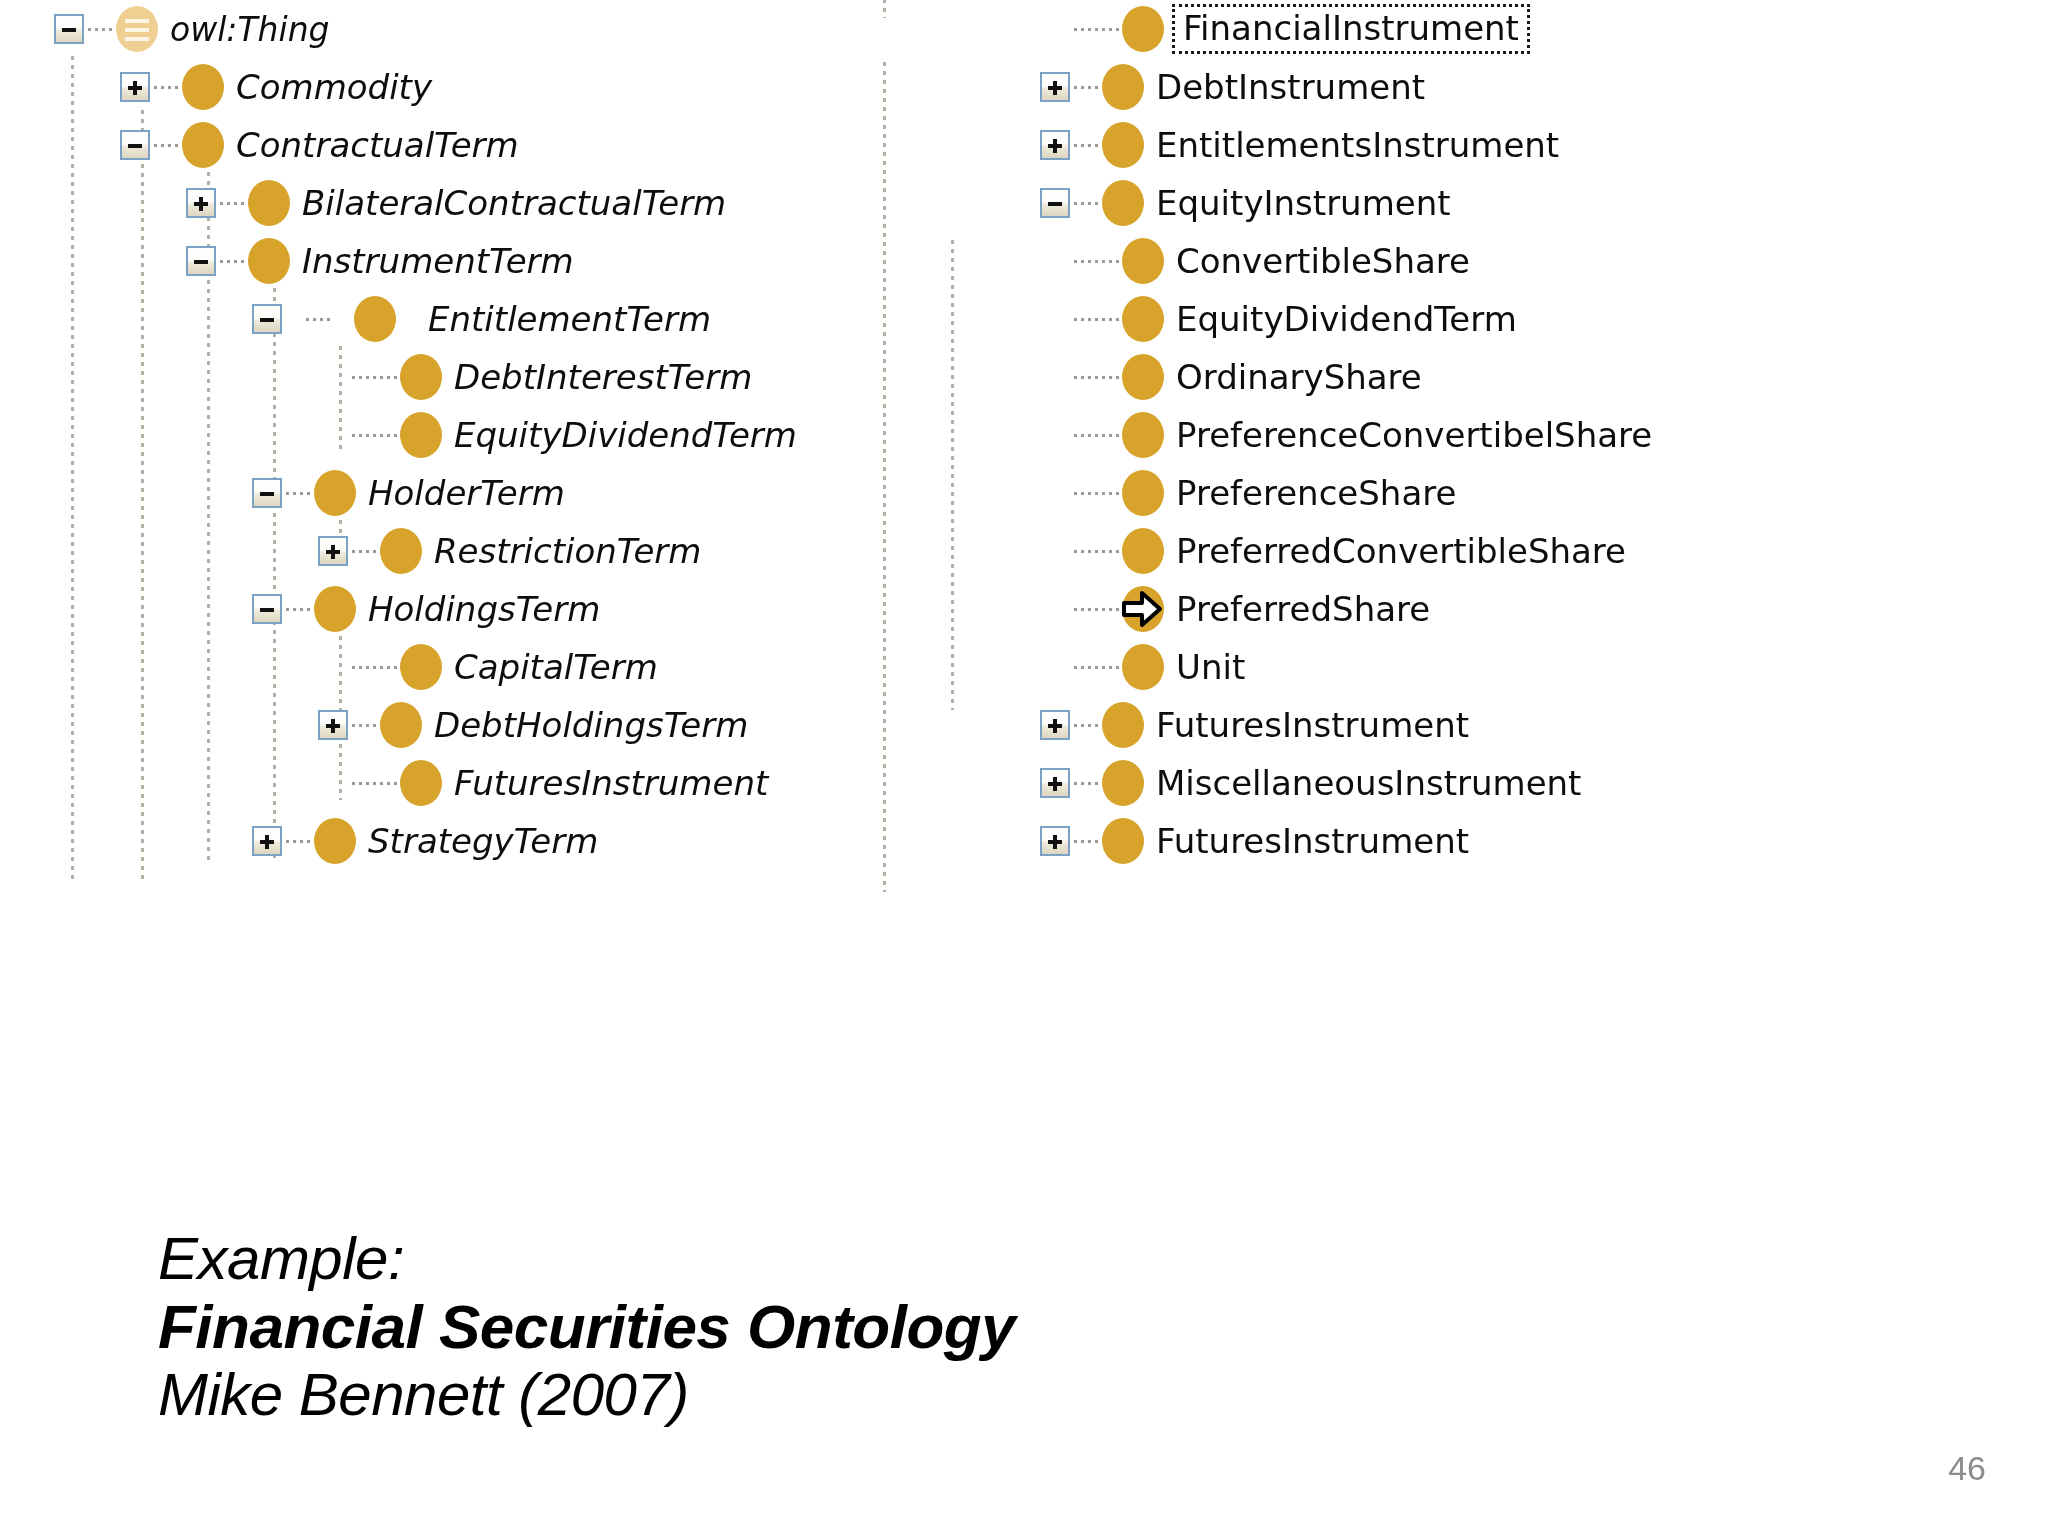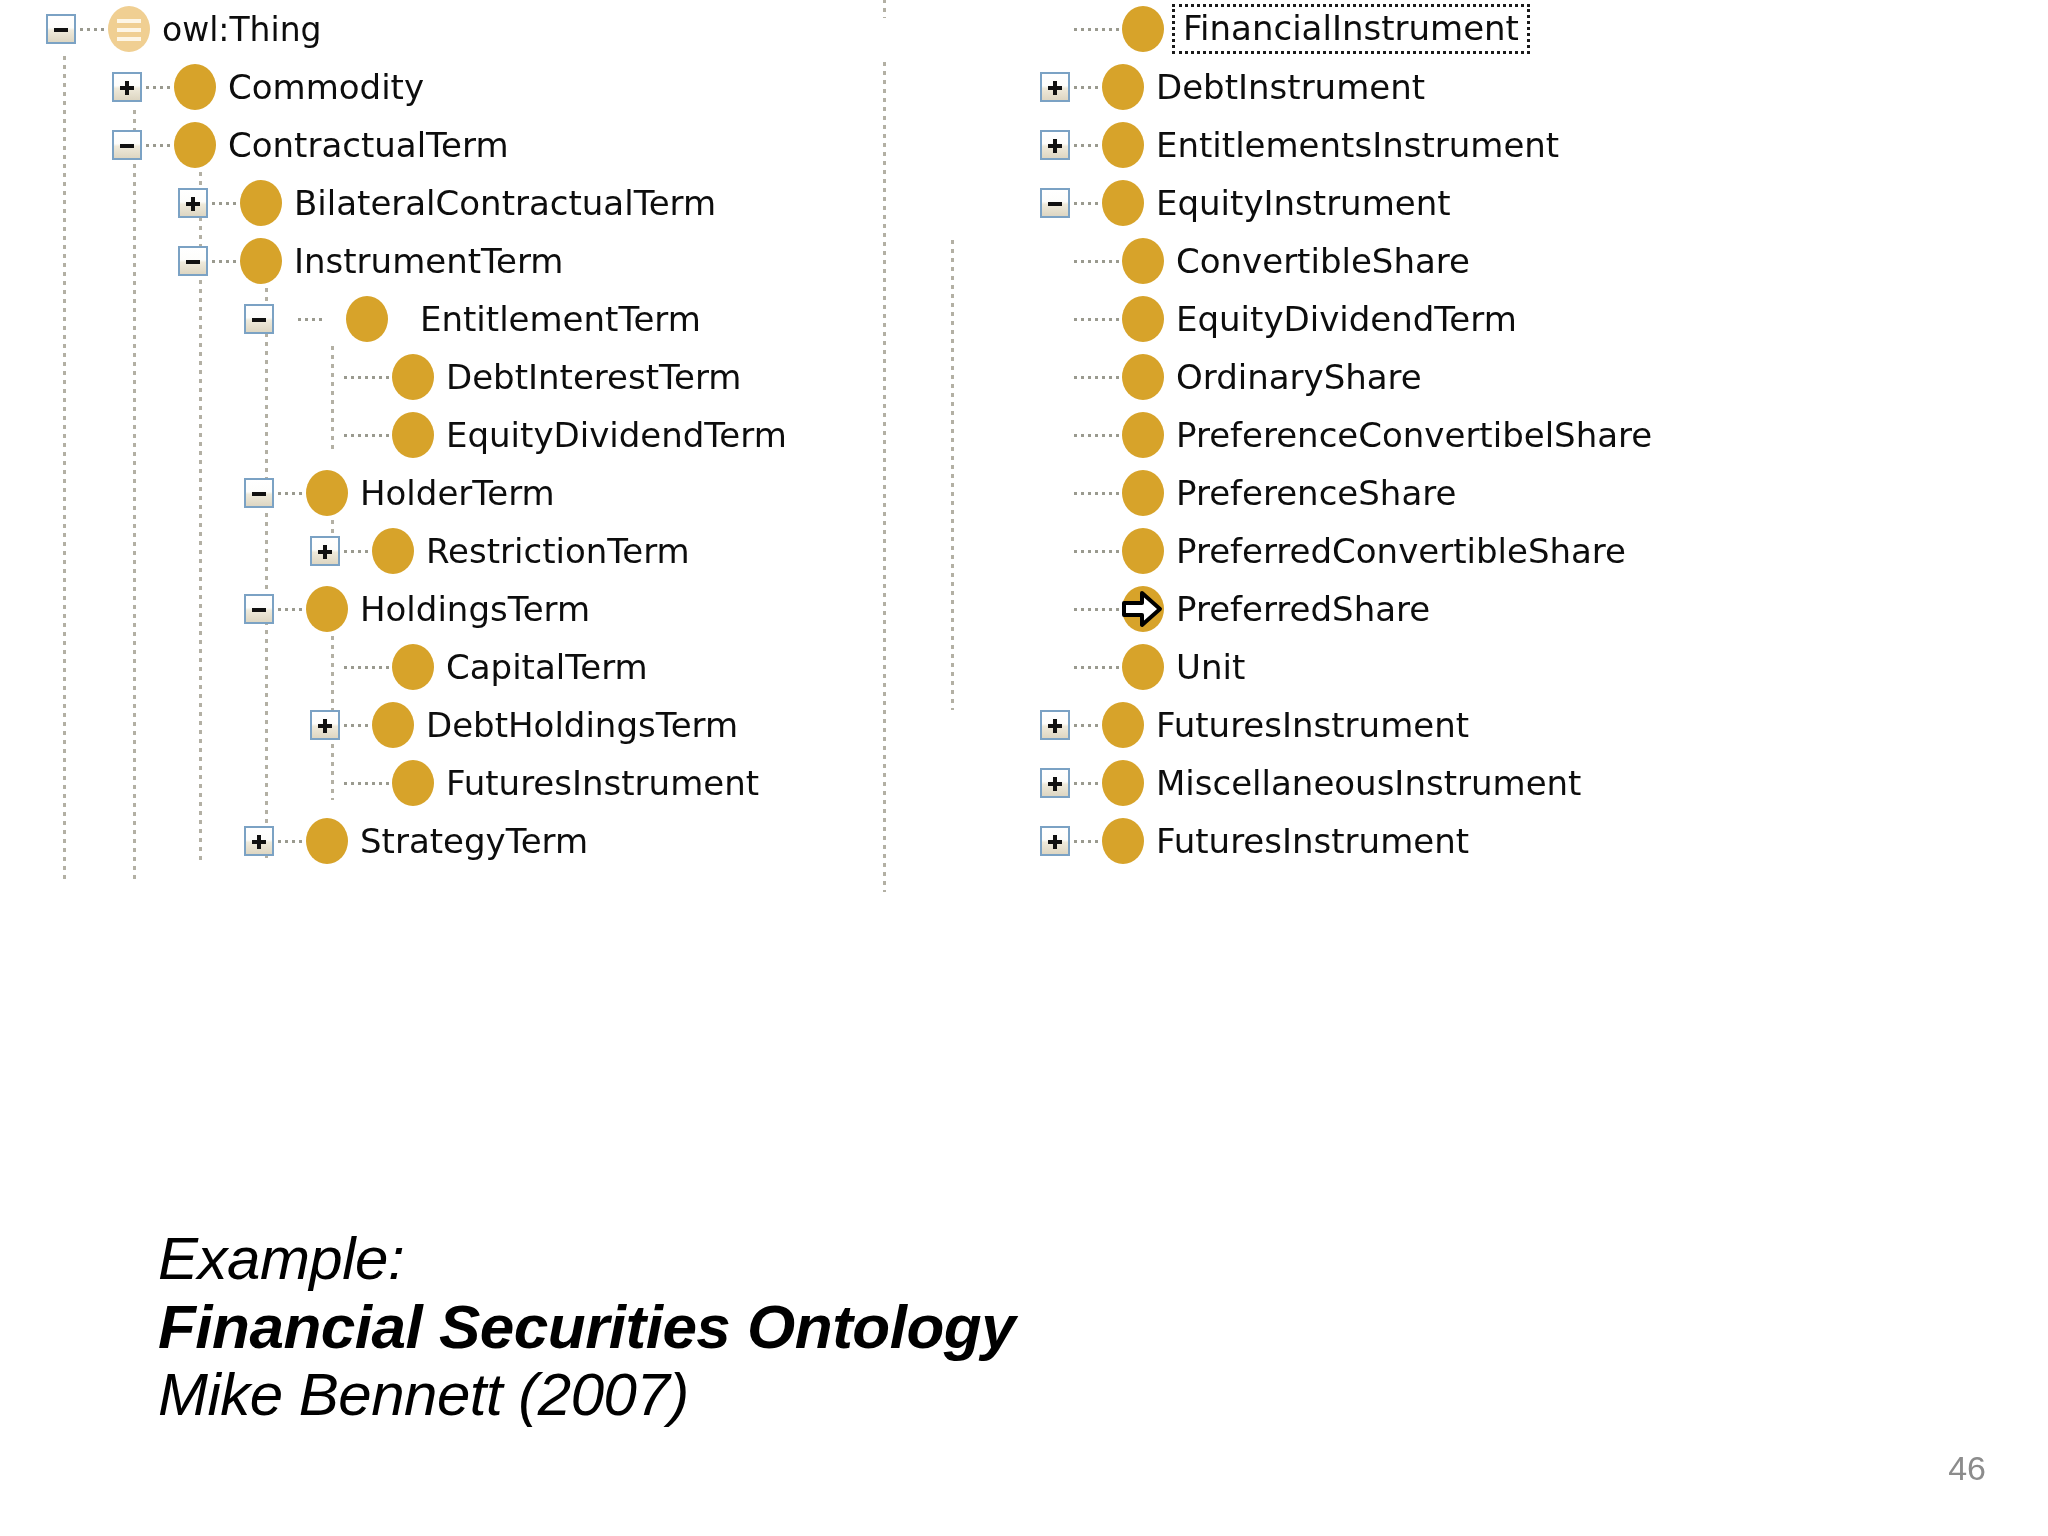--- a/index.html
+++ b/index.html
@@ -6,21 +6,21 @@
   body{
     width:2048px;height:1536px;
     background:#ffffff;
     font-family:"DejaVu Sans", sans-serif;
     position:relative;
     overflow:hidden;
   }
 
   
   .tree-pane{position:absolute;top:0;}
-  #left-pane{left:0;  width:1040px;}
+  #left-pane{left:8px;  width:1040px;font-style:italic;}
   #right-pane{left:1040px; width:1008px;}
 
   .node{
     position:relative;
     height:58px;
     display:flex;
     align-items:center;
     white-space:nowrap;
   }
 

